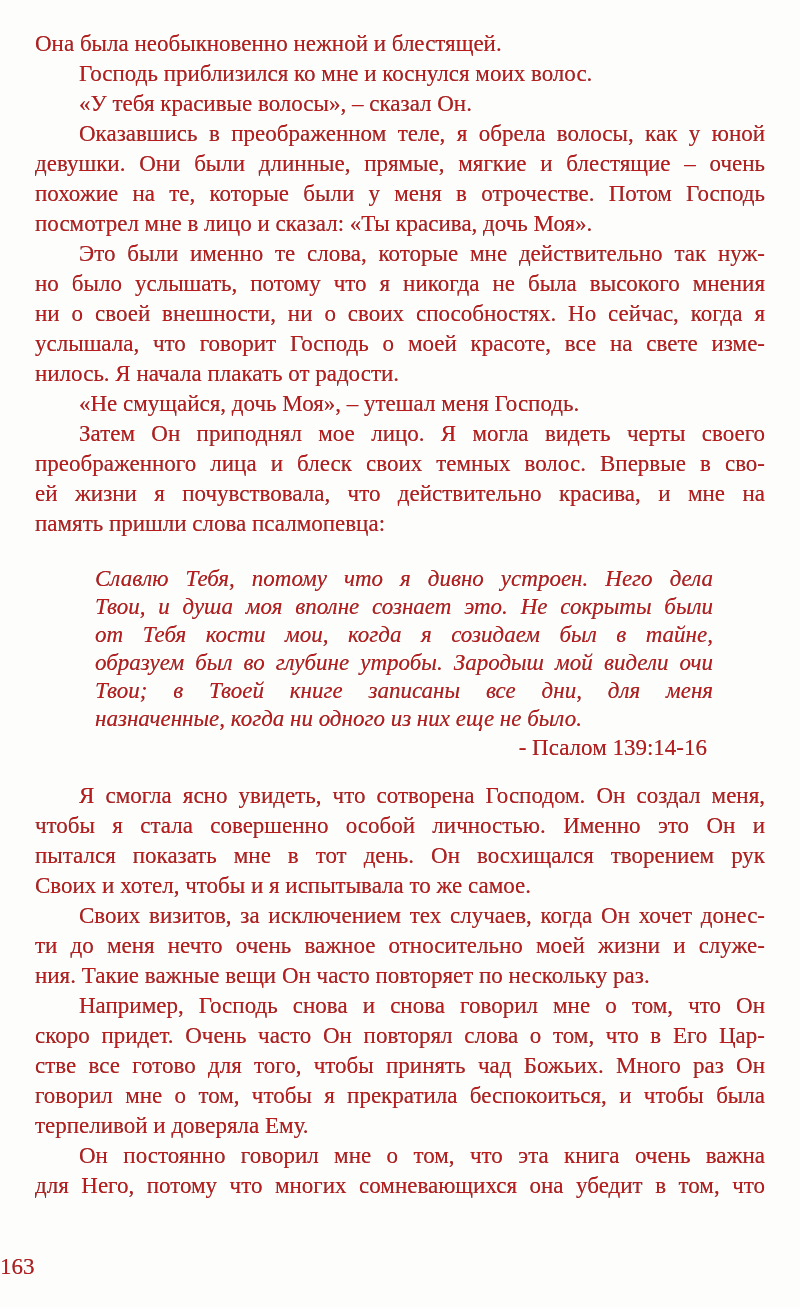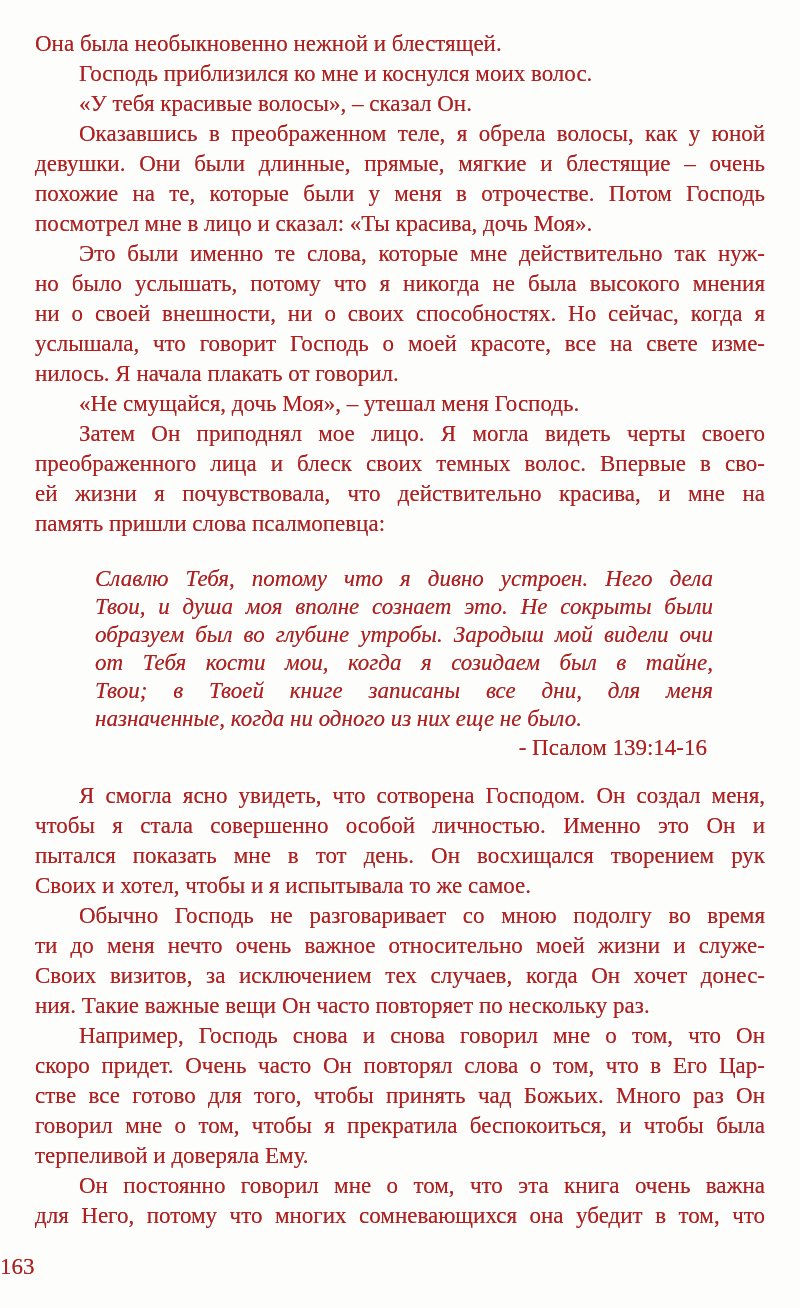--- a/index.html
+++ b/index.html
@@ -62,52 +62,51 @@
         <div class="line"><span>Оказавшись в преображенном теле, я обрела волосы, как у юной</span></div>
         <div class="line"><span>девушки. Они были длинные, прямые, мягкие и блестящие – очень</span></div>
         <div class="line"><span>похожие на те, которые были у меня в отрочестве. Потом Господь</span></div>
         <div class="line last"><span>посмотрел мне в лицо и сказал: </span><span class="it">«Ты красива, дочь Моя»</span><span>.</span></div>
       </div>
       <div class="para body indent">
         <div class="line"><span>Это были именно те слова, которые мне действительно так нуж-</span></div>
         <div class="line"><span>но было услышать, потому что я никогда не была высокого мнения</span></div>
         <div class="line"><span>ни о своей внешности, ни о своих способностях. Но сейчас, когда я</span></div>
         <div class="line"><span>услышала, что говорит Господь о моей красоте, все на свете изме-</span></div>
-        <div class="line last"><span>нилось. Я начала плакать от говорил.</span></div>
+        <div class="line last"><span>нилось. Я начала плакать от радости.</span></div>
       </div>
       <div class="para body indent">
         <div class="line last"><span class="it">«Не смущайся, дочь Моя»</span><span>, – утешал меня Господь.</span></div>
       </div>
       <div class="para body indent">
         <div class="line"><span>Затем Он приподнял мое лицо. Я могла видеть черты своего</span></div>
         <div class="line"><span>преображенного лица и блеск своих темных волос. Впервые в сво-</span></div>
         <div class="line"><span>ей жизни я почувствовала, что действительно красива, и мне на</span></div>
         <div class="line last"><span>память пришли слова псалмопевца:</span></div>
       </div>
       <div class="para quote">
         <div class="line"><span>Славлю Тебя, потому что я дивно устроен. Него дела</span></div>
         <div class="line"><span>Твои, и душа моя вполне сознает это. Не сокрыты были</span></div>
+        <div class="line"><span>от Тебя кости мои, когда я созидаем был в тайне,</span></div>
         <div class="line"><span>образуем был во глубине утробы. Зародыш мой видели очи</span></div>
-        <div class="line"><span>от Тебя кости мои, когда я созидаем был в тайне,</span></div>
         <div class="line"><span>Твои; в Твоей книге записаны все дни, для меня</span></div>
         <div class="line last"><span>назначенные, когда ни одного из них еще не было.</span></div>
       </div>
       <div class="para attribution">
         <div class="line last"><span>- Псалом 139:14-16</span></div>
       </div>
       <div class="para body indent">
         <div class="line"><span>Я смогла ясно увидеть, что сотворена Господом. Он создал меня,</span></div>
         <div class="line"><span>чтобы я стала совершенно особой личностью. Именно это Он и</span></div>
         <div class="line"><span>пытался показать мне в тот день. Он восхищался творением рук</span></div>
         <div class="line last"><span>Своих и хотел, чтобы и я испытывала то же самое.</span></div>
       </div>
       <div class="para body indent">
-        <div class="line"><span>Обычно Господь не разговаривает со мною подолгу во время</span></div>
+        <div class="line"><span>Своих визитов, за исключением тех случаев, когда Он хочет донес-</span></div>
         <div class="line"><span>ти до меня нечто очень важное относительно моей жизни и служе-</span></div>
-        <div class="line"><span>Своих визитов, за исключением тех случаев, когда Он хочет донес-</span></div>
         <div class="line last"><span>ния. Такие важные вещи Он часто повторяет по нескольку раз.</span></div>
       </div>
       <div class="para body indent">
         <div class="line"><span>Например, Господь снова и снова говорил мне о том, что Он</span></div>
         <div class="line"><span>скоро придет. Очень часто Он повторял слова о том, что в Его Цар-</span></div>
         <div class="line"><span>стве все готово для того, чтобы принять чад Божьих. Много раз Он</span></div>
         <div class="line"><span>говорил мне о том, чтобы я прекратила беспокоиться, и чтобы была</span></div>
         <div class="line last"><span>терпеливой и доверяла Ему.</span></div>
       </div>
       <div class="para body indent">

